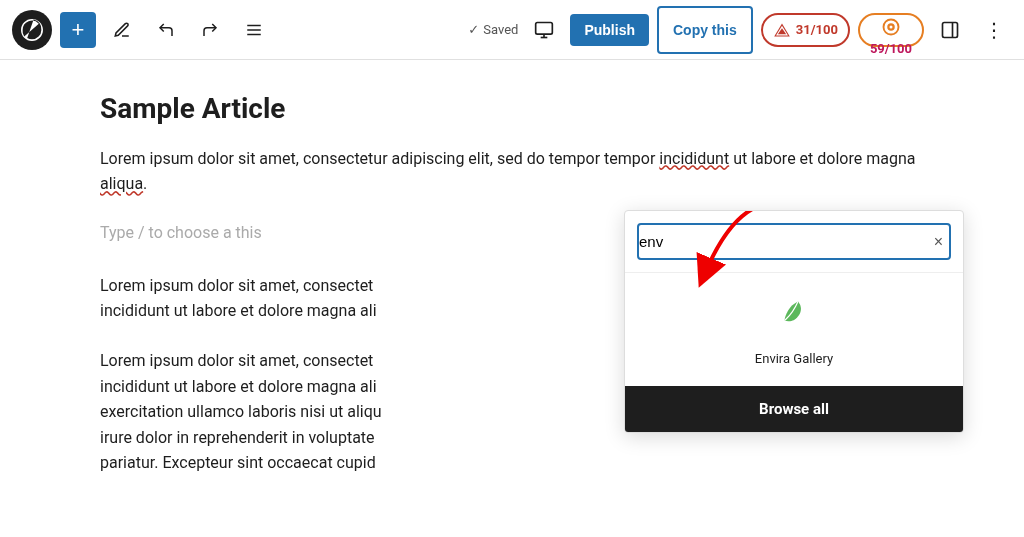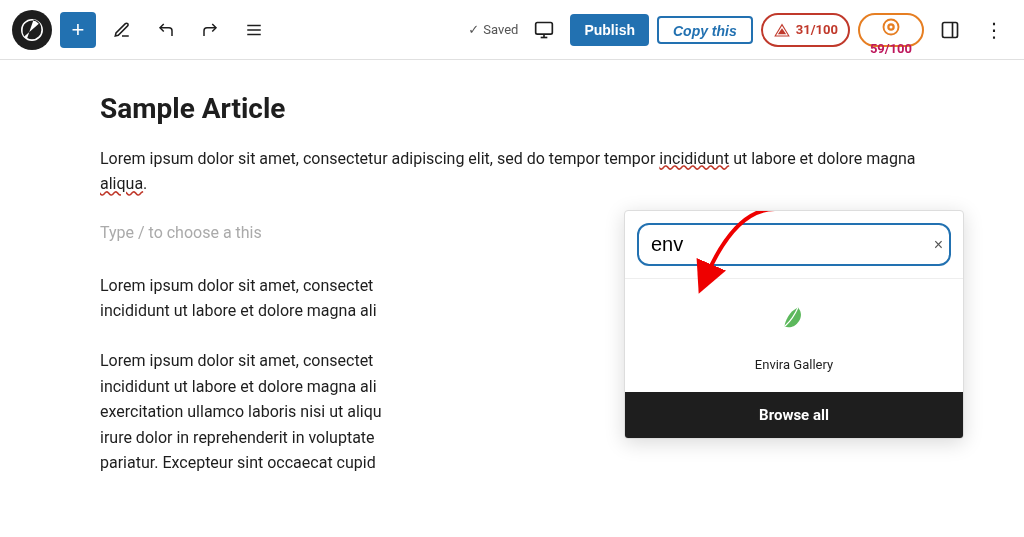--- a/index.html
+++ b/index.html
@@ -97,22 +97,21 @@
     }
     .copy-btn {
       background: #fff;
       color: #2271b1;
       border: 2px solid #2271b1;
       border-radius: 4px;
       padding: 5px 14px;
       font-size: 14px;
       font-weight: 600;
       cursor: pointer;
-      height: 28px;
-      font-style: italic;
+      height: 48px;
     }
     .score-badge {
       display: flex;
       align-items: center;
       gap: 5px;
       border: 2px solid #c0392b;
       border-radius: 20px;
       padding: 3px 10px;
       font-size: 13px;
       font-weight: 700;
@@ -217,23 +216,23 @@
       overflow: hidden;
       z-index: 10;
     }
     .popup-search {
       padding: 12px;
       border-bottom: 1px solid #eee;
     }
     .popup-search input {
       width: 100%;
       border: 2px solid #2271b1;
-      border-radius: 12px;
-      padding: 8px 36px 8px 12px;
-      font-size: 20px;
+      border-radius: 4px;
+      padding: 8px 36px 8px 0;
+      font-size: 15px;
       outline: none;
     }
     .popup-search-wrap {
       position: relative;
     }
     .popup-clear-btn {
       position: absolute;
       right: 8px;
       top: 50%;
       transform: translateY(-50%);

